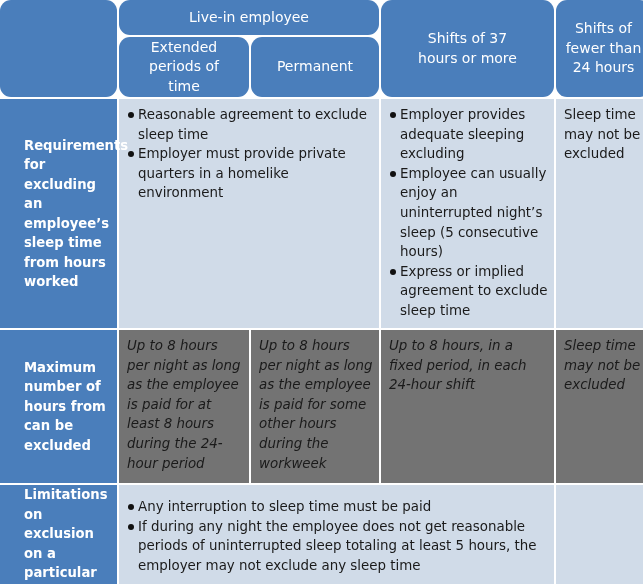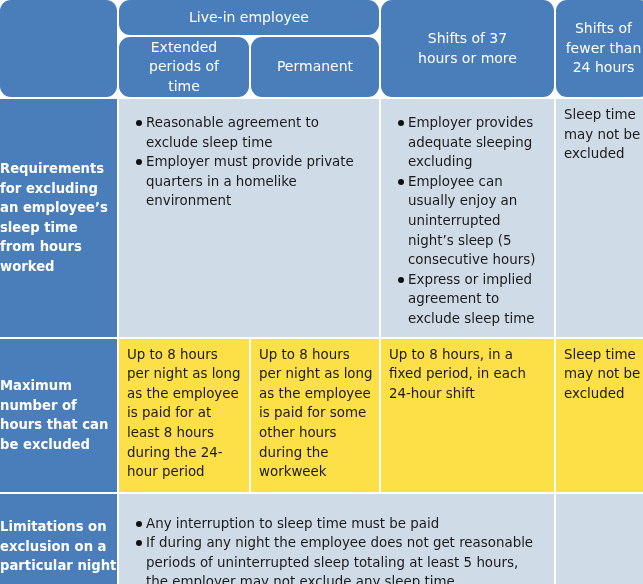--- a/index.html
+++ b/index.html
@@ -1,24 +1,24 @@
 <!DOCTYPE html>
 <html><head>
 <meta charset="utf-8">
 <style>
   html, body { margin:0; padding:0; background:#ffffff; }
   body { width:643px; height:584px; overflow:hidden; font-family:"DejaVu Sans", sans-serif; }
   table { border-collapse:separate; border-spacing:2px; width:643px; table-layout:fixed; margin:-2px 0 0 -2px; }
   td { vertical-align:top; font-size:13.4px; line-height:19.6px; color:#1a1a1a; padding:0; }
   .hdr { background:#4a7ebb; color:#ffffff; font-weight:normal; text-align:center; vertical-align:middle; font-size:14px; line-height:19.5px;border-radius:11px; }
-  .rowhdr { background:#4a7ebb; color:#ffffff; font-weight:bold; vertical-align:middle; padding-left:0; font-size:13.2px; line-height:19.5px; }
+  .rowhdr { background:#4a7ebb; color:#ffffff; font-weight:bold; vertical-align:middle; padding-left:24px; font-size:13.2px; line-height:19.5px; }
   .light { background:#d0dbe8; }
-  .mid { background:#fde047; }
+  .mid { background:#737373;font-style:italic; }
   .cell { padding:6px 6px 0 8px; }
-  ul { list-style:none; margin:8px; padding:0; }
+  ul { list-style:none; margin:0; padding:0; }
   li { position:relative; padding-left:11px; }
   li::before { content:""; position:absolute; left:1px; top:7px; width:6px; height:6px; background:#111; border-radius:50%; }
 </style>
 </head>
 <body>
 
 <table>
   <colgroup>
     <col style="width:117px">
     <col style="width:130px">
@@ -56,21 +56,21 @@
       <ul>
         <li>Employer provides adequate sleeping excluding</li>
         <li>Employee can usually enjoy an uninterrupted night’s sleep (5 consecutive hours)</li>
         <li>Express or implied agreement to exclude sleep time</li>
       </ul>
     </td>
     <td class="light cell">Sleep time may not be excluded</td>
   </tr>
 
   <tr style="height:153px">
-    <td class="rowhdr">Maximum number of hours that can be excluded</td>
+    <td class="rowhdr">Maximum number of hours from can be excluded</td>
     <td class="mid cell">Up to 8 hours per night as long as the employee is paid for at least 8 hours during the 24-hour period</td>
     <td class="mid cell">Up to 8 hours per night as long as the employee is paid for some other hours during the workweek</td>
     <td class="mid cell">Up to 8 hours, in a fixed period, in each 24-hour shift</td>
     <td class="mid cell">Sleep time may not be excluded</td>
   </tr>
 
   <tr style="height:98px">
     <td class="rowhdr">Limitations on exclusion on a particular night</td>
     <td class="light cell" colspan="3" style="padding-top:12px">
       <ul>

